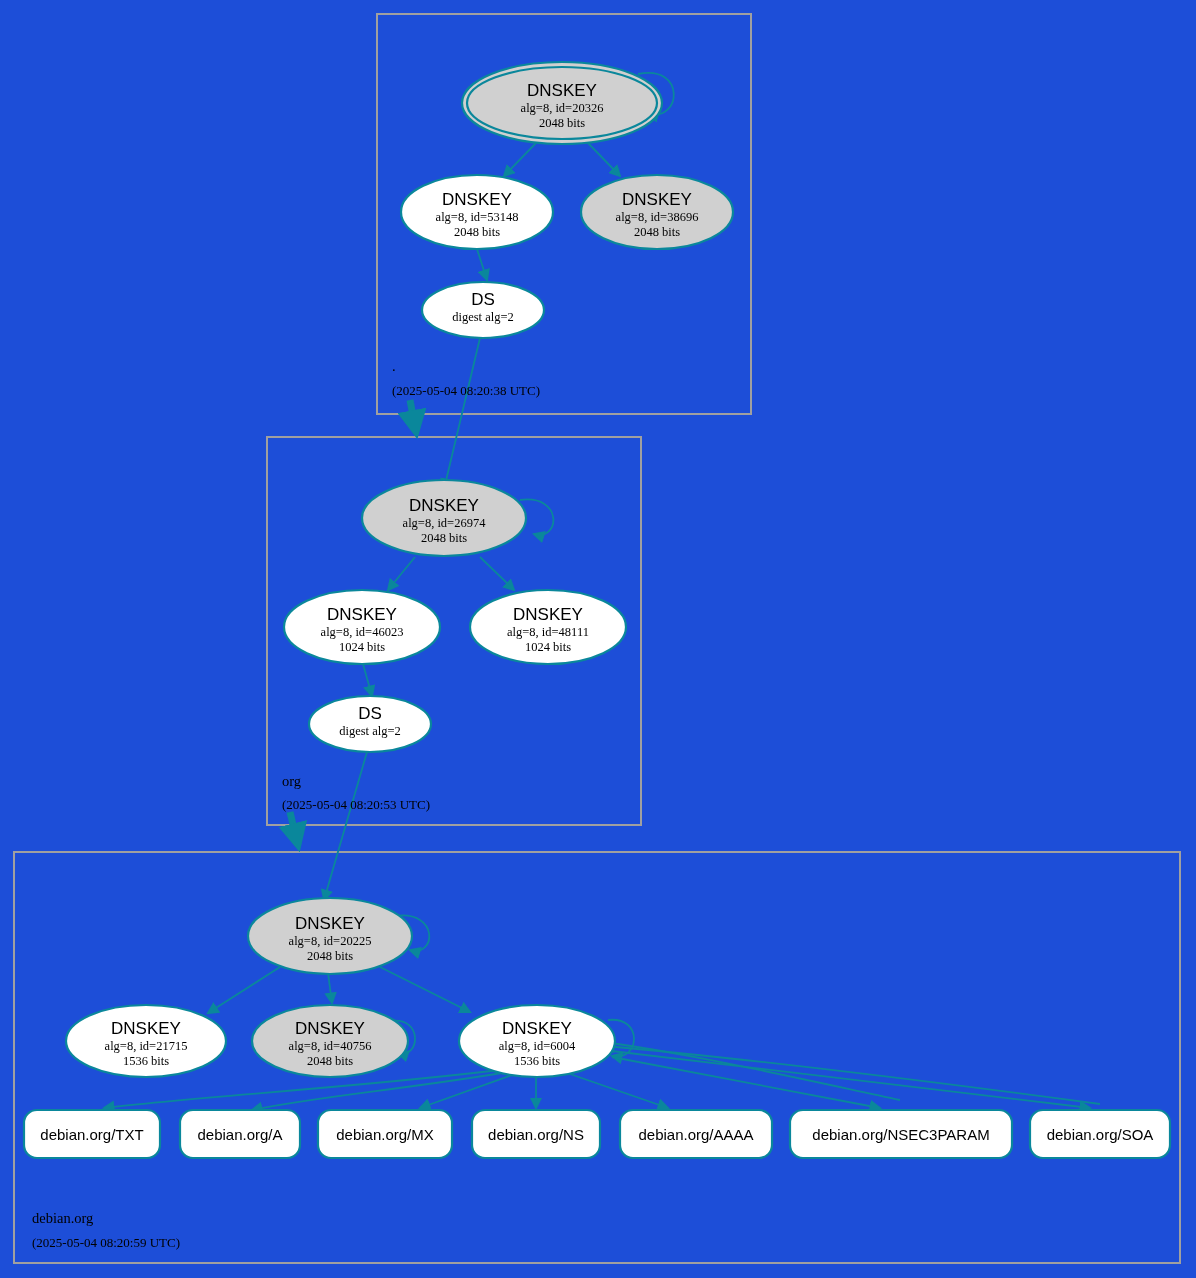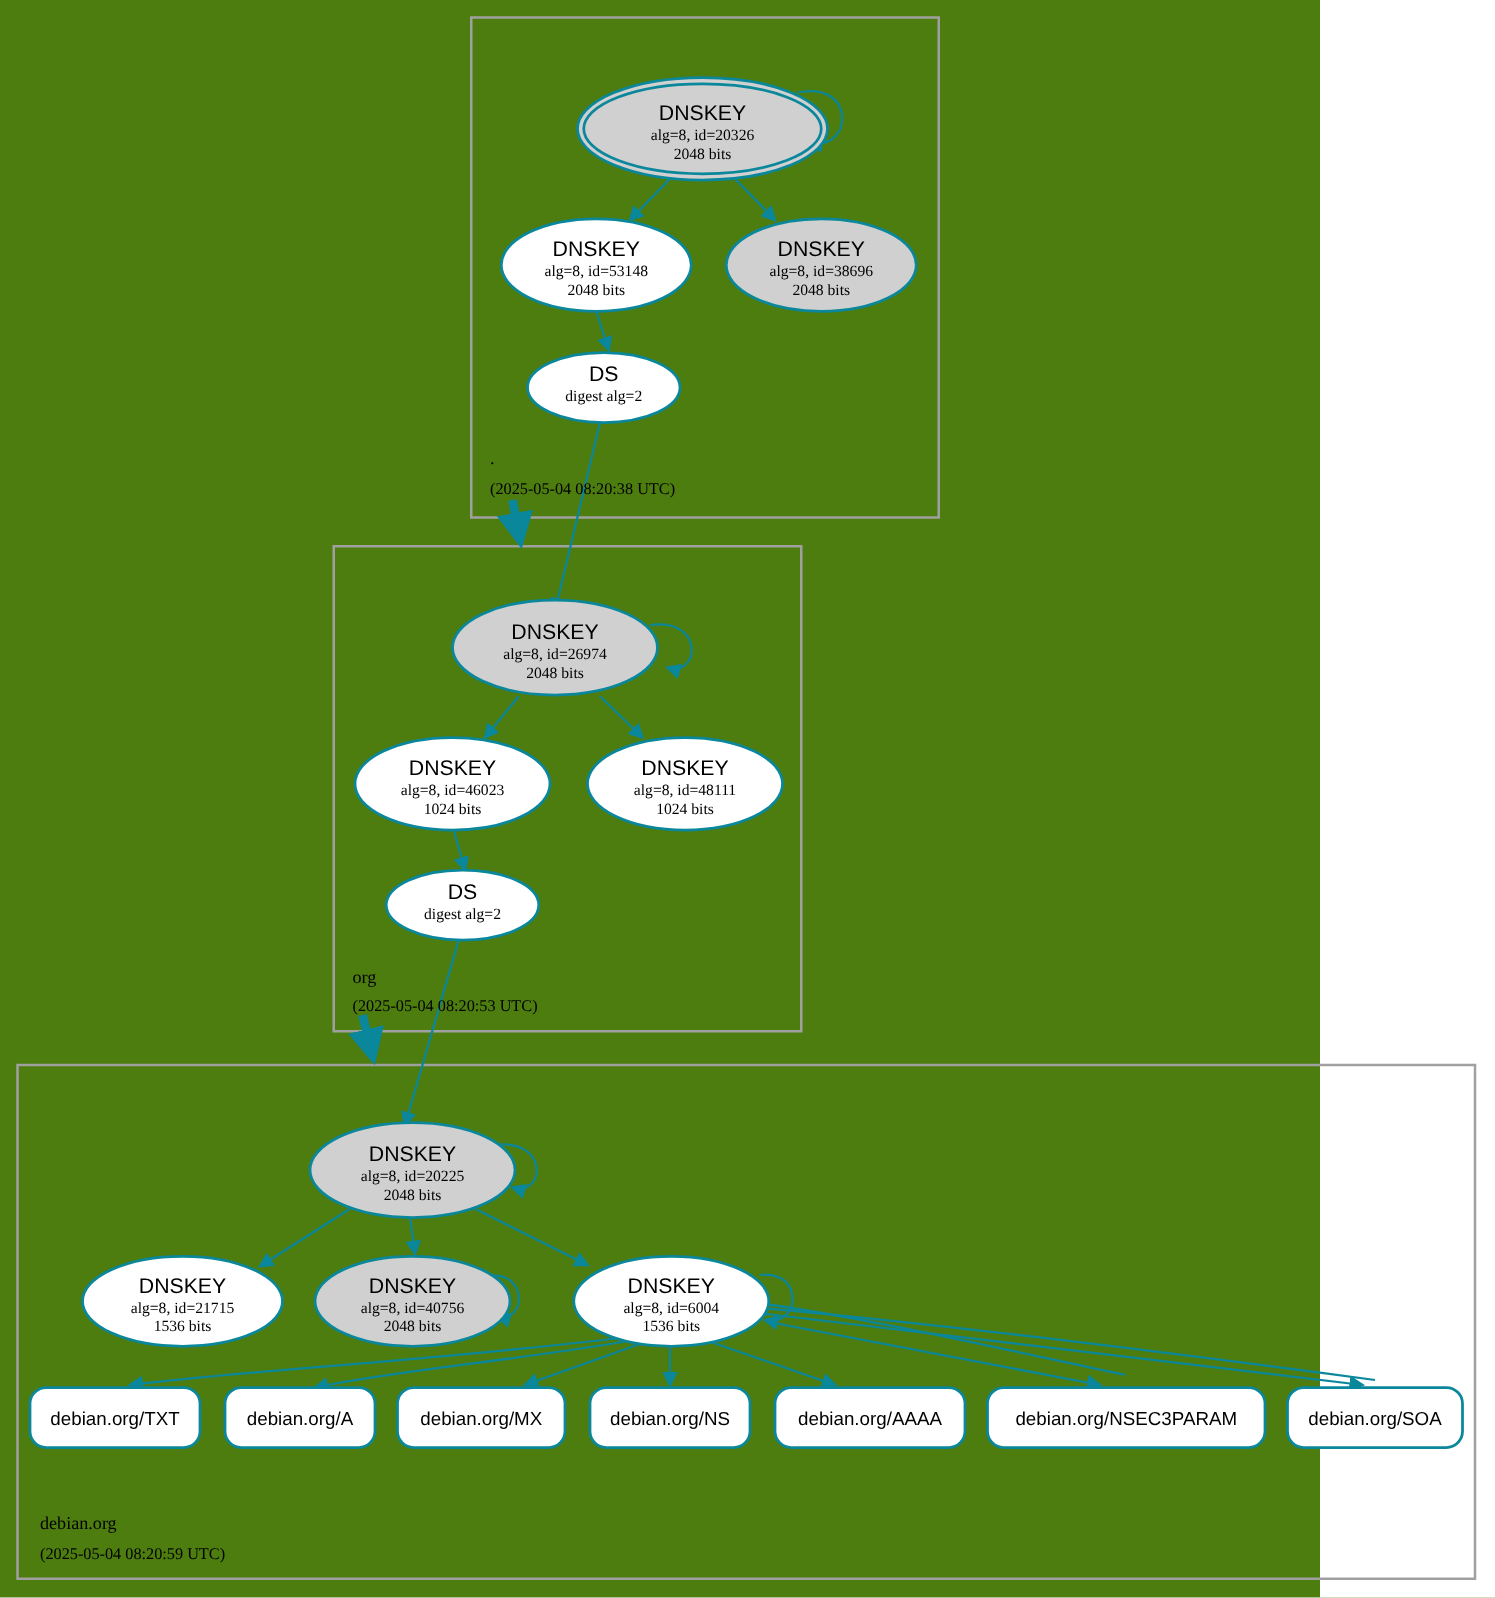--- a/index.html
+++ b/index.html
@@ -2,23 +2,23 @@
 <html><head>
 <meta charset="utf-8">
 <style>
   html, body {
     margin: 0;
     padding: 0;
     background: #ffffff;
   }
   #canvas {
     position: relative;
-    width: 1056px;
+    width: 1196px;
     height: 1278px;
-    background: #4d7c0f;
+    background: #1d4ed8;
     font-family: "Liberation Sans", sans-serif;
   }
   svg#graph {
     position: absolute;
     left: 0;
     top: 0;
     width: 1196px;
     height: 1278px;
   }
   .zone-box {

